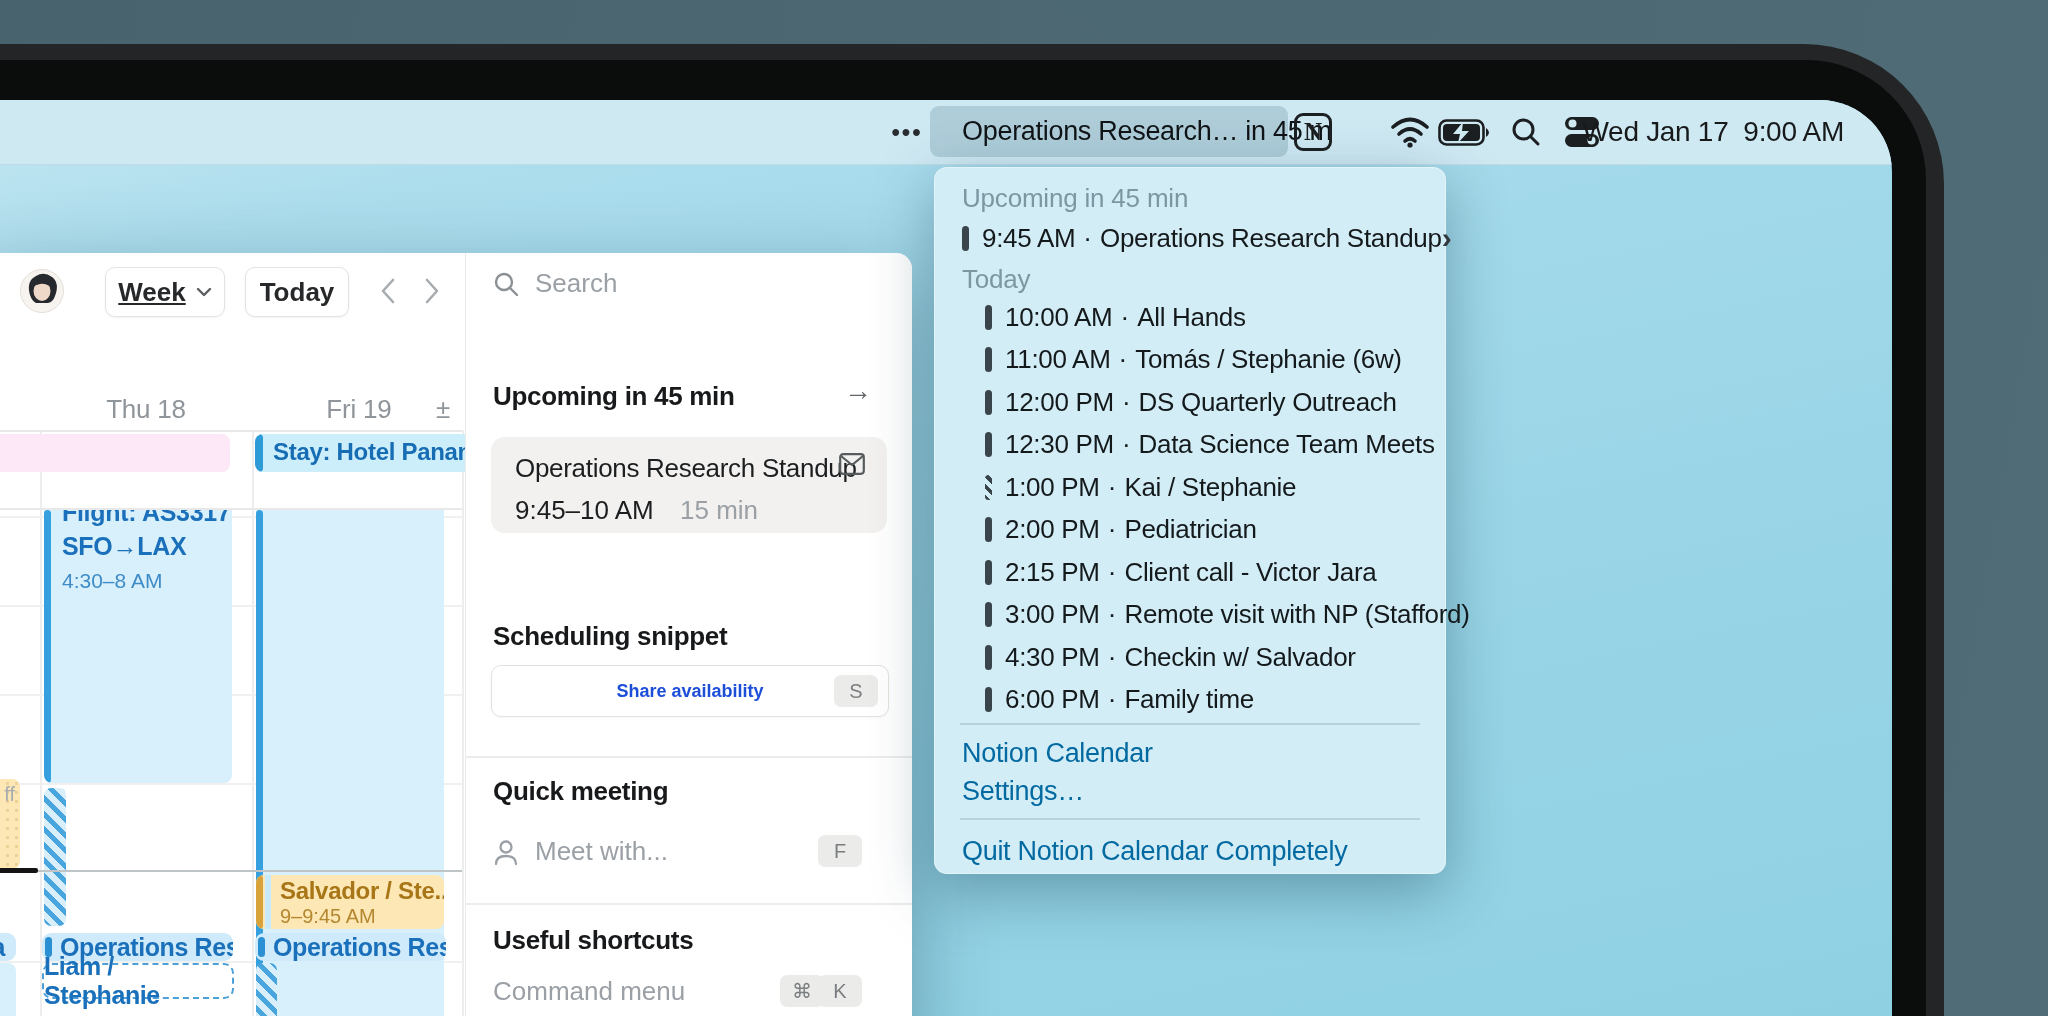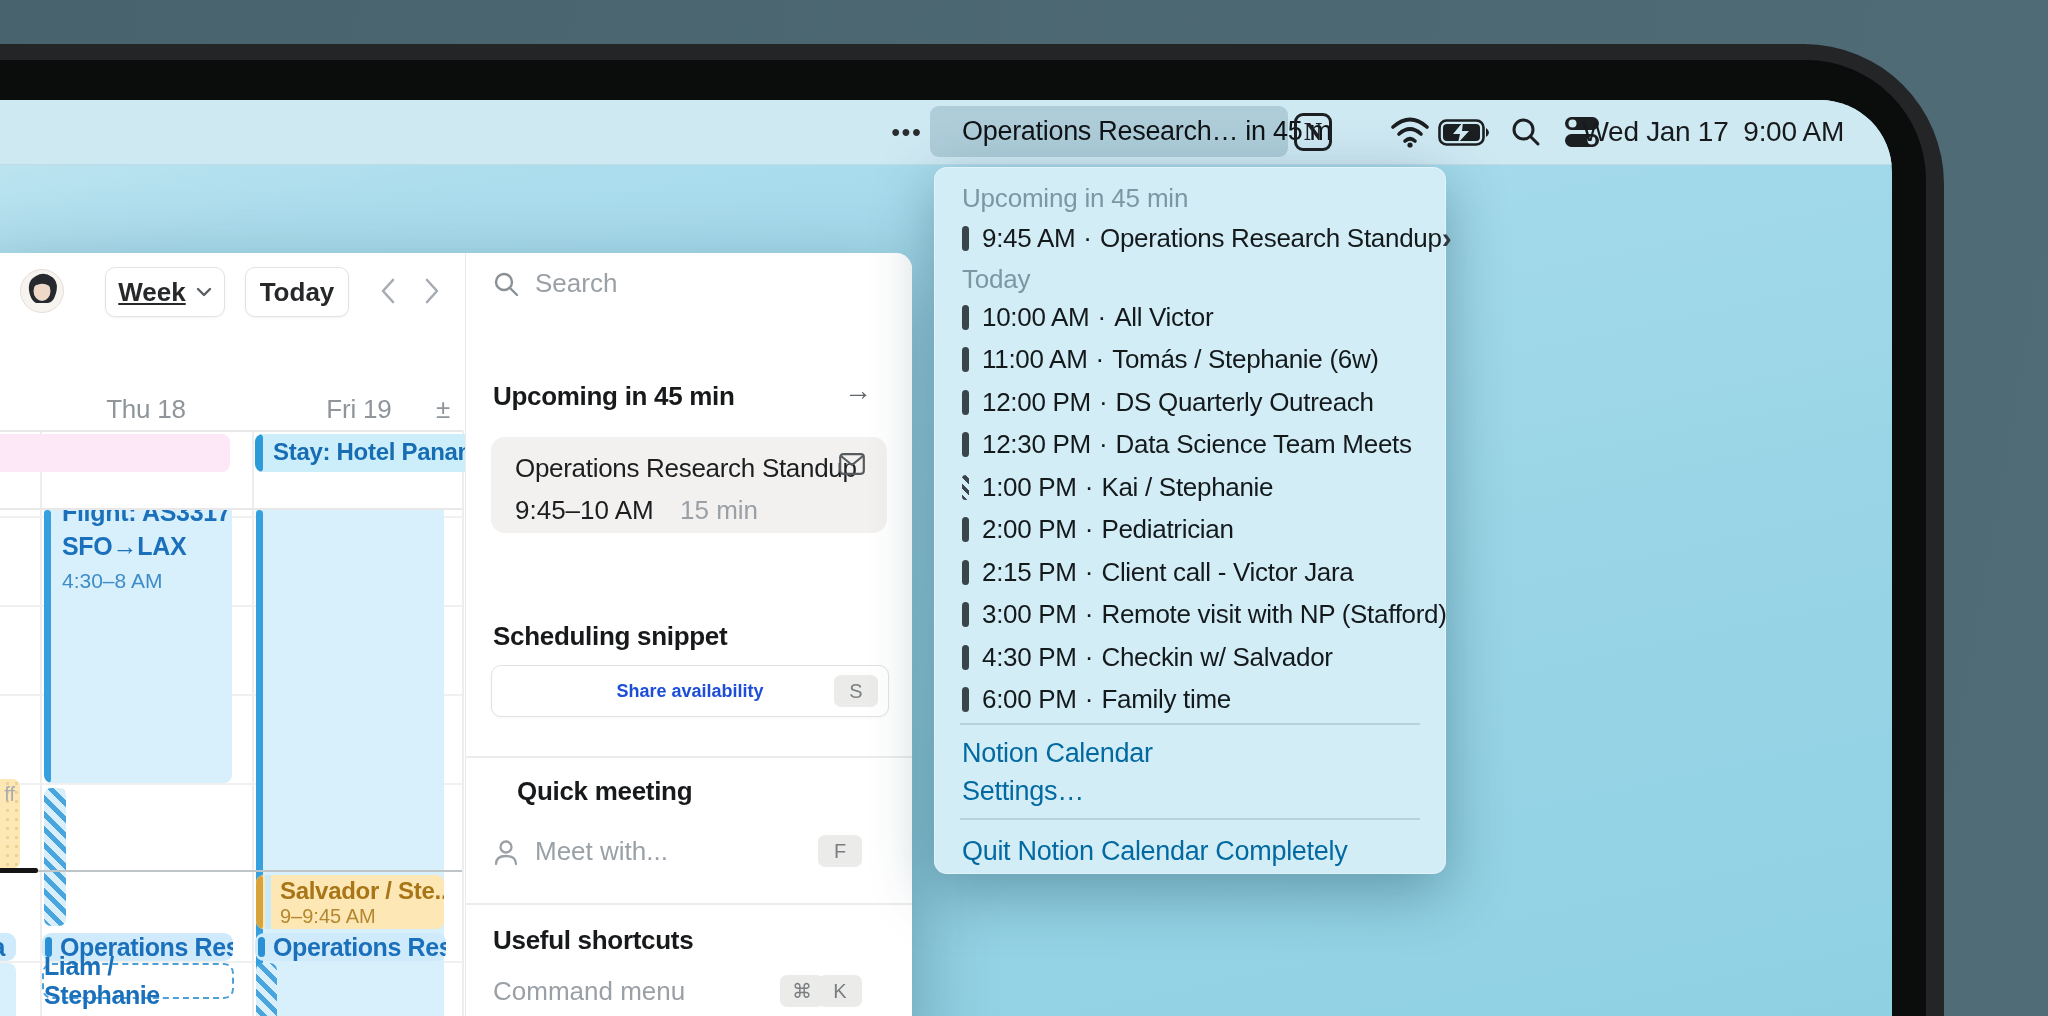--- a/index.html
+++ b/index.html
@@ -205,21 +205,21 @@
 
           <div class="sb-h" style="left:27px;top:368px;">Scheduling snippet</div>
           <div style="position:absolute;left:25px;top:412px;width:396px;height:50px;background:#fff;border:1.5px solid #e3e2df;
                border-radius:10px;box-shadow:0 1px 3px rgba(0,0,0,.04);display:flex;align-items:center;justify-content:center;">
             <span style="font-size:18px;font-weight:600;color:#1d4ed8;">Share availability</span>
             <span class="key-badge" style="position:absolute;right:10px;">S</span>
           </div>
 
           <div class="sb-divider" style="top:503px;"></div>
 
-          <div class="sb-h" style="left:27px;top:523px;margin-left:24px;">Quick meeting</div>
+          <div class="sb-h" style="left:27px;top:523px;">Quick meeting</div>
           <div style="position:absolute;left:27px;top:570px;width:394px;height:44px;display:flex;align-items:flex-end;gap:16px;">
             <svg width="26" height="28" viewBox="0 0 26 28">
               <circle cx="13" cy="8" r="5.5" fill="none" stroke="#9aa0a5" stroke-width="2.3"></circle>
               <path d="M3 25 Q3 17 13 17 Q23 17 23 25" fill="none" stroke="#9aa0a5" stroke-width="2.3" stroke-linecap="round"></path>
             </svg>
             <span class="sb-gray" style="font-size:26px;">Meet with...</span>
             <span class="key-badge" style="position:absolute;right:25px;">F</span>
           </div>
 
           <div class="sb-divider" style="top:650px;"></div>
@@ -275,26 +275,26 @@
       <div class="panel">
         <div class="dd-header" style="top:16px;">Upcoming in 45 min</div>
         <div class="dd-row" style="position:absolute;left:0;top:48px;width:512px;height:46px;">
           <span class="dd-bar"></span>
           <span class="dd-time">9:45 AM</span>
           <span class="dd-sep">·</span>
           <span class="dd-title">Operations Research Standup</span>
           <span class="dd-chevron">›</span>
         </div>
         <div class="dd-header" style="top:97px;">Today</div>
-        <div id="dd-today" style="position:absolute;left:0;top:129px;width:512px;">
+        <div id="dd-today" style="position:absolute;left:0;top:129px;width:512px;padding-left:23px;">
             <div class="dd-row">
     <span class="dd-bar"></span>
     <span class="dd-time">10:00 AM</span>
     <span class="dd-sep">·</span>
-    <span class="dd-title">All Victor</span>
+    <span class="dd-title">All Hands</span>
   </div>
             <div class="dd-row">
     <span class="dd-bar"></span>
     <span class="dd-time">11:00 AM</span>
     <span class="dd-sep">·</span>
     <span class="dd-title">Tomás / Stephanie (6w)</span>
   </div>
             <div class="dd-row">
     <span class="dd-bar"></span>
     <span class="dd-time">12:00 PM</span>

